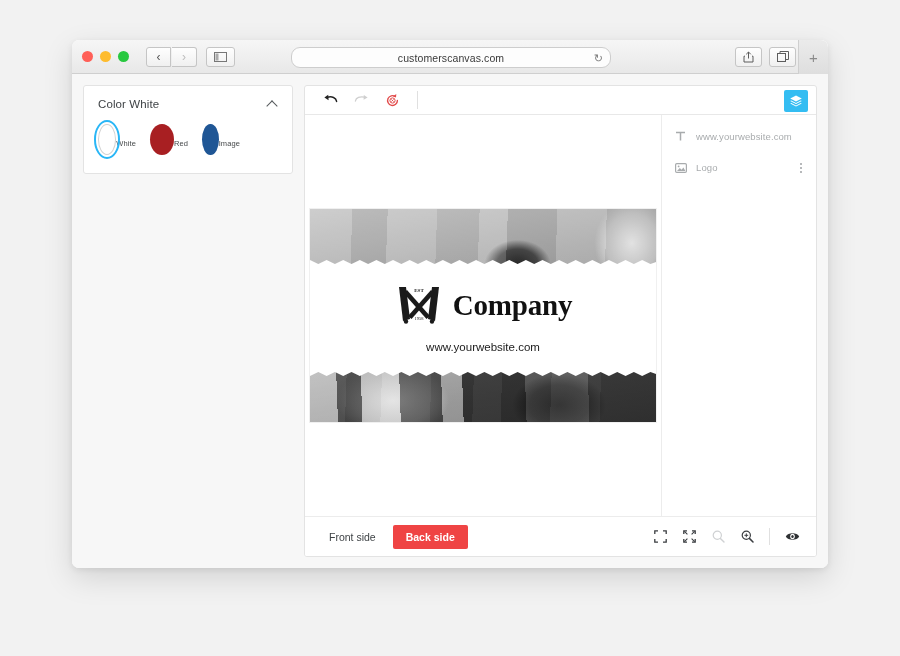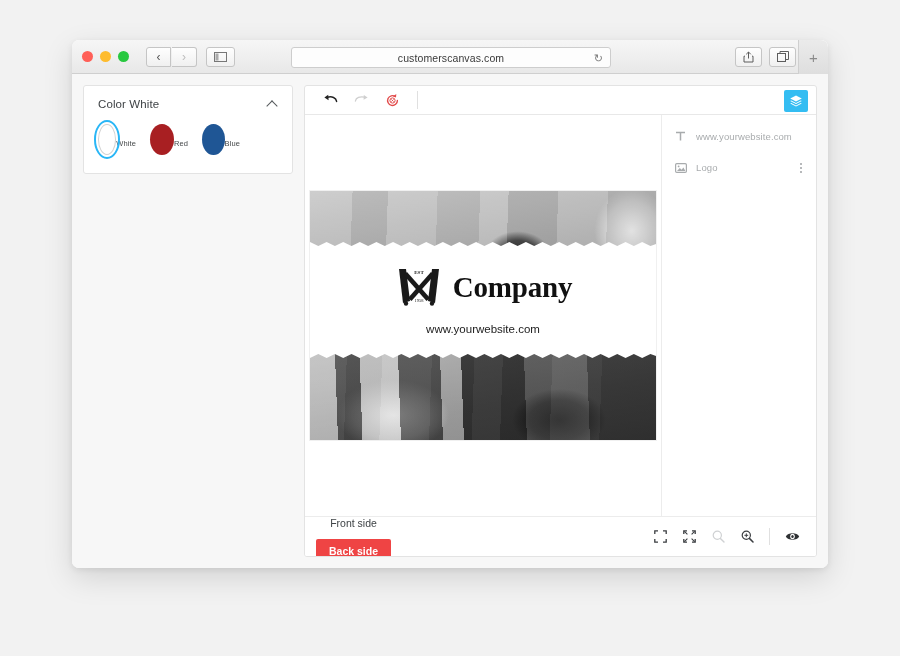--- a/index.html
+++ b/index.html
@@ -67,21 +67,21 @@
     display: flex; align-items: center; justify-content: center;
   }
 
   .addressbar {
     position: absolute;
     left: 219px;
     width: 320px;
     height: 21px;
     background: #fdfdfd;
     border: 1px solid #cdcdcd;
-    border-radius: 3px;
+    border-radius: 9px;
     display: flex; align-items: center; justify-content: center;
     top: 7px;
   }
   .addressbar .url {
     font-size: 10.5px;
     color: #3a3a3a;
     letter-spacing: 0.1px;
   }
   .reload-icon {
     position: absolute; right: 7px; top: 50%;
@@ -208,21 +208,21 @@
   .canvas-area {
     flex: 1;
     background: #fff;
     position: relative;
     display: flex; align-items: center; justify-content: center;
     border-right: 1px solid #ececec;
   }
 
   
   .card {
-    width: 346px; height: 249px;
+    width: 346px; height: 213px;
     position: relative;
     overflow: hidden;
     background: #b9b9b9;
     box-shadow: 0 0 0 1px rgba(0,0,0,0.06);
   }
   .card-photo {
     position: absolute; inset: 0;
     background:
       radial-gradient(ellipse 46px 34px at 60% 26%, #2a2a2a 0%, #4a4a4a 45%, rgba(120,120,120,0) 72%),
       radial-gradient(ellipse 70px 44px at 24% 90%, #d8d8d8 0%, #9b9b9b 55%, rgba(150,150,150,0) 80%),
@@ -338,21 +338,21 @@
   }
 
   
   .editor-bottom {
     height: 40px; flex: 0 0 40px;
     border-top: 1px solid #ececec;
     display: flex; align-items: center;
     padding: 0 11px;
     background: #fff;
   }
-  .side-tabs { display: flex; align-items: center; gap: 4px; flex-direction: column; }
+  .side-tabs { display: flex; align-items: center; gap: 4px; }
   .side-tab {
     font-size: 10.5px;
     padding: 6px 13px;
     border-radius: 2px;
     color: #3f4346;
   }
   .side-tab.active {
     background: #ef4444;
     color: #fff;
     font-weight: bold;
@@ -430,21 +430,21 @@
             <span class="swatch-label">White</span>
           </div>
 
           <div class="swatch-item">
             <span class="swatch" style="background:#a81f22"></span>
             <span class="swatch-label">Red</span>
           </div>
 
           <div class="swatch-item">
             <span class="swatch" style="background:#1f5695"></span>
-            <span class="swatch-label">Blue</span>
+            <span class="swatch-label">Image</span>
           </div>
 
         </div>
       </div>
     </div>
 
     <div class="editor">
 
       <div class="editor-topbar">
 

